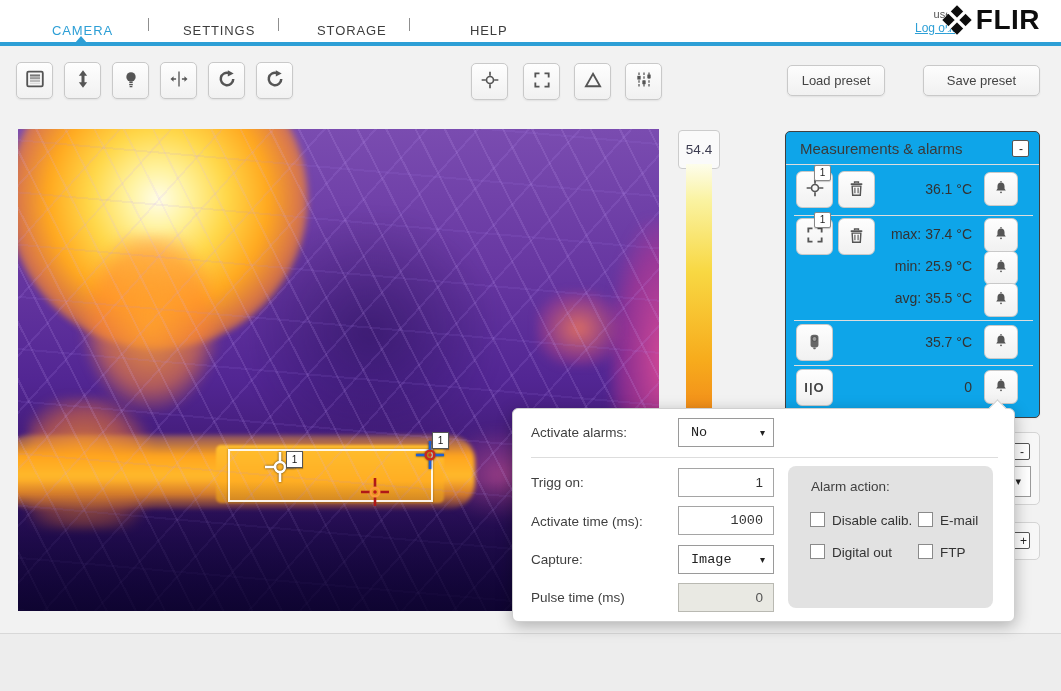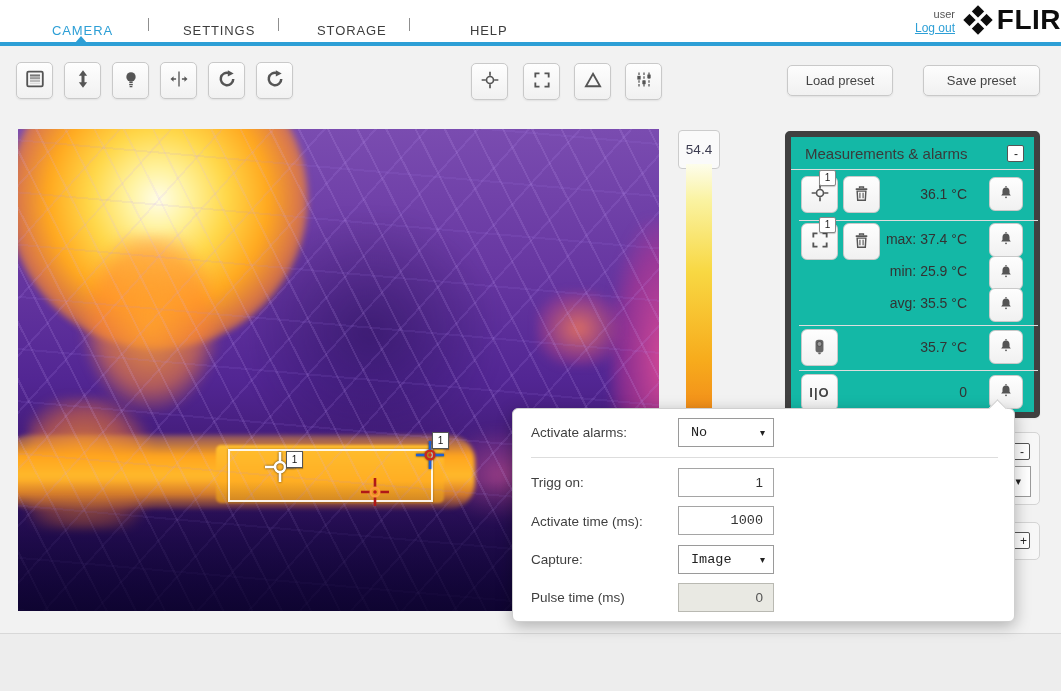--- a/index.html
+++ b/index.html
@@ -7,21 +7,21 @@
 
   
   .nav{position:absolute;left:0;top:0;width:1061px;height:42px;background:#fff;}
   .nav-underline{position:absolute;left:0;top:42px;width:1061px;height:4px;background:#2d9fd6;z-index:2;}
   .nav-caret{position:absolute;left:75px;top:36px;width:0;height:0;border-left:6px solid transparent;border-right:6px solid transparent;border-bottom:7px solid #2d9fd6;z-index:3;}
   .tab{position:absolute;top:23px;font-size:13px;letter-spacing:.9px;color:#3d3d3d;cursor:pointer;}
   .tab.active{color:#2d9fd6;}
   .tabsep{position:absolute;top:18px;width:1px;height:13px;background:#8f8f8f;}
   .userlbl{position:absolute;top:8px;right:106px;font-size:11px;color:#555;}
   .logout{position:absolute;top:21px;right:106px;font-size:12px;color:#2d9fd6;text-decoration:underline;cursor:pointer;}
-  .brand{position:absolute;top:4px;right:0;display:flex;align-items:center;}
+  .brand{position:absolute;top:4px;right:21px;display:flex;align-items:center;}
   .brand-text{font-size:28px;font-weight:bold;color:#0d0d0d;letter-spacing:.5px;}
 
   
   .icon-btn{position:absolute;width:37px;height:37px;border:1px solid #c9c9c9;border-radius:5px;
     background:linear-gradient(#fefefe,#f1f1f1);box-shadow:0 1px 2px rgba(0,0,0,.07);
     display:flex;align-items:center;justify-content:center;cursor:pointer;box-sizing:border-box;}
   .preset-btn{position:absolute;top:65px;height:31px;border:1px solid #c9c9c9;border-radius:5px;
     background:linear-gradient(#fdfdfd,#f1f1f1);box-shadow:0 1px 2px rgba(0,0,0,.07);
     font-size:13px;color:#444;cursor:pointer;font-family:"Liberation Sans",sans-serif;}
 
@@ -60,21 +60,21 @@
   .mtag{position:absolute;width:15px;height:15px;background:#fff;border:1px solid #555;font-size:10px;
     line-height:15px;text-align:center;color:#111;z-index:6;box-shadow:0 1px 1px rgba(0,0,0,.3);}
 
   
   .scale-value{position:absolute;left:678px;top:130px;width:42px;height:39px;background:#fafafa;border:1px solid #ccc;
     border-radius:4px;display:flex;align-items:center;justify-content:center;font-size:13.5px;color:#3c3c50;box-sizing:border-box;}
   .scale-bar{position:absolute;left:686px;top:164px;width:26px;height:447px;
     background:linear-gradient(180deg,#fdfdec 0%,#faf3a2 8%,#f8d843 24%,#f7ab1c 44%,#ef7b18 62%,#e1472a 78%,#cc2458 92%,#c21e63 100%);}
 
   
-  .mpanel{position:absolute;left:785px;top:131px;width:255px;height:287px;background:#14b8a6;border:6px solid #404040;
+  .mpanel{position:absolute;left:785px;top:131px;width:255px;height:287px;background:#0ea5e9;border:1px solid #404040;
     border-radius:5px;box-shadow:0 1px 2px rgba(0,0,0,.05);box-sizing:border-box;}
   .mpanel-header{position:absolute;left:0;top:0;width:100%;height:33px;border-bottom:1px solid #ddd;box-sizing:border-box;}
   .mpanel-title{position:absolute;left:14px;top:8px;font-size:15px;color:#3a3a3a;}
   .sq-btn{position:absolute;width:17px;height:17px;background:#fff;border:1px solid #555;border-radius:2px;
     font-size:12px;line-height:15px;text-align:center;color:#222;cursor:pointer;box-sizing:border-box;}
   .panel-icon-btn{position:absolute;width:37px;height:37px;border:1px solid #c9c9c9;border-radius:6px;
     background:linear-gradient(#fefefe,#f1f1f1);display:flex;align-items:center;justify-content:center;cursor:pointer;box-sizing:border-box;}
   .bell-btn{position:absolute;width:34px;height:34px;border:1px solid #c9c9c9;border-radius:6px;
     background:linear-gradient(#fefefe,#f1f1f1);display:flex;align-items:center;justify-content:center;cursor:pointer;box-sizing:border-box;}
   .badge{position:absolute;top:-7px;left:17px;min-width:11px;height:14px;background:#fff;border:1px solid #888;
@@ -205,21 +205,21 @@
     </button>
     <button class="icon-btn" style="left:625px;top:63px">
       <span><svg width="20" height="20" viewBox="0 0 24 24">
             <path d="M6 3 V21 M12 3 V21 M18 3 V21" stroke="#555" stroke-width="1.5" stroke-dasharray="3 1.6"></path>
             <rect x="4" y="7" width="4" height="4.5" fill="#555"></rect>
             <rect x="10" y="12.5" width="4" height="4.5" fill="#555"></rect>
             <rect x="16" y="5.5" width="4" height="4.5" fill="#555"></rect>
           </svg></span>
     </button>
 
-    <button class="preset-btn" style="left:787px;width:106px">Load preset</button>
+    <button class="preset-btn" style="left:787px;width:98px">Load preset</button>
     <button class="preset-btn" style="left:923px;width:117px">Save preset</button>
   </div>
 
   <div class="thermal">
     <div class="tl t-darkmid"></div>
     <div class="tl t-lamp"></div>
     <div class="tl t-col"></div>
     <div class="tl t-pinkR"></div>
     <div class="tl t-pink2"></div>
     <div class="tl t-pipeEnd"></div>
@@ -390,20 +390,31 @@
 
     <span class="plabel" style="top:143px">Capture:</span>
     <div class="pselect" style="top:136px">
       <span class="val">Image</span>
       <span class="arr">▾</span>
     </div>
 
     <span class="plabel" style="top:181px">Pulse time (ms)</span>
     <input class="pinput" style="top: 174px;" disabled="" value="0">
 
+    <div class="action-box">
+      <span class="action-title">Alarm action:</span>
+      <input type="checkbox" class="cb" style="left: 22px; top: 46px;">
+      <span class="cblbl" style="left:44px;top:47px">Disable calib.</span>
+      <input type="checkbox" class="cb" style="left: 130px; top: 46px;">
+      <span class="cblbl" style="left:152px;top:47px">E-mail</span>
+      <input type="checkbox" class="cb" style="left: 22px; top: 78px;">
+      <span class="cblbl" style="left:44px;top:79px">Digital out</span>
+      <input type="checkbox" class="cb" style="left: 130px; top: 78px;">
+      <span class="cblbl" style="left:152px;top:79px">FTP</span>
+    </div>
   </div>
 
   <footer class="bottombar">
     
     
     
     
   </footer>
 
 </div>

